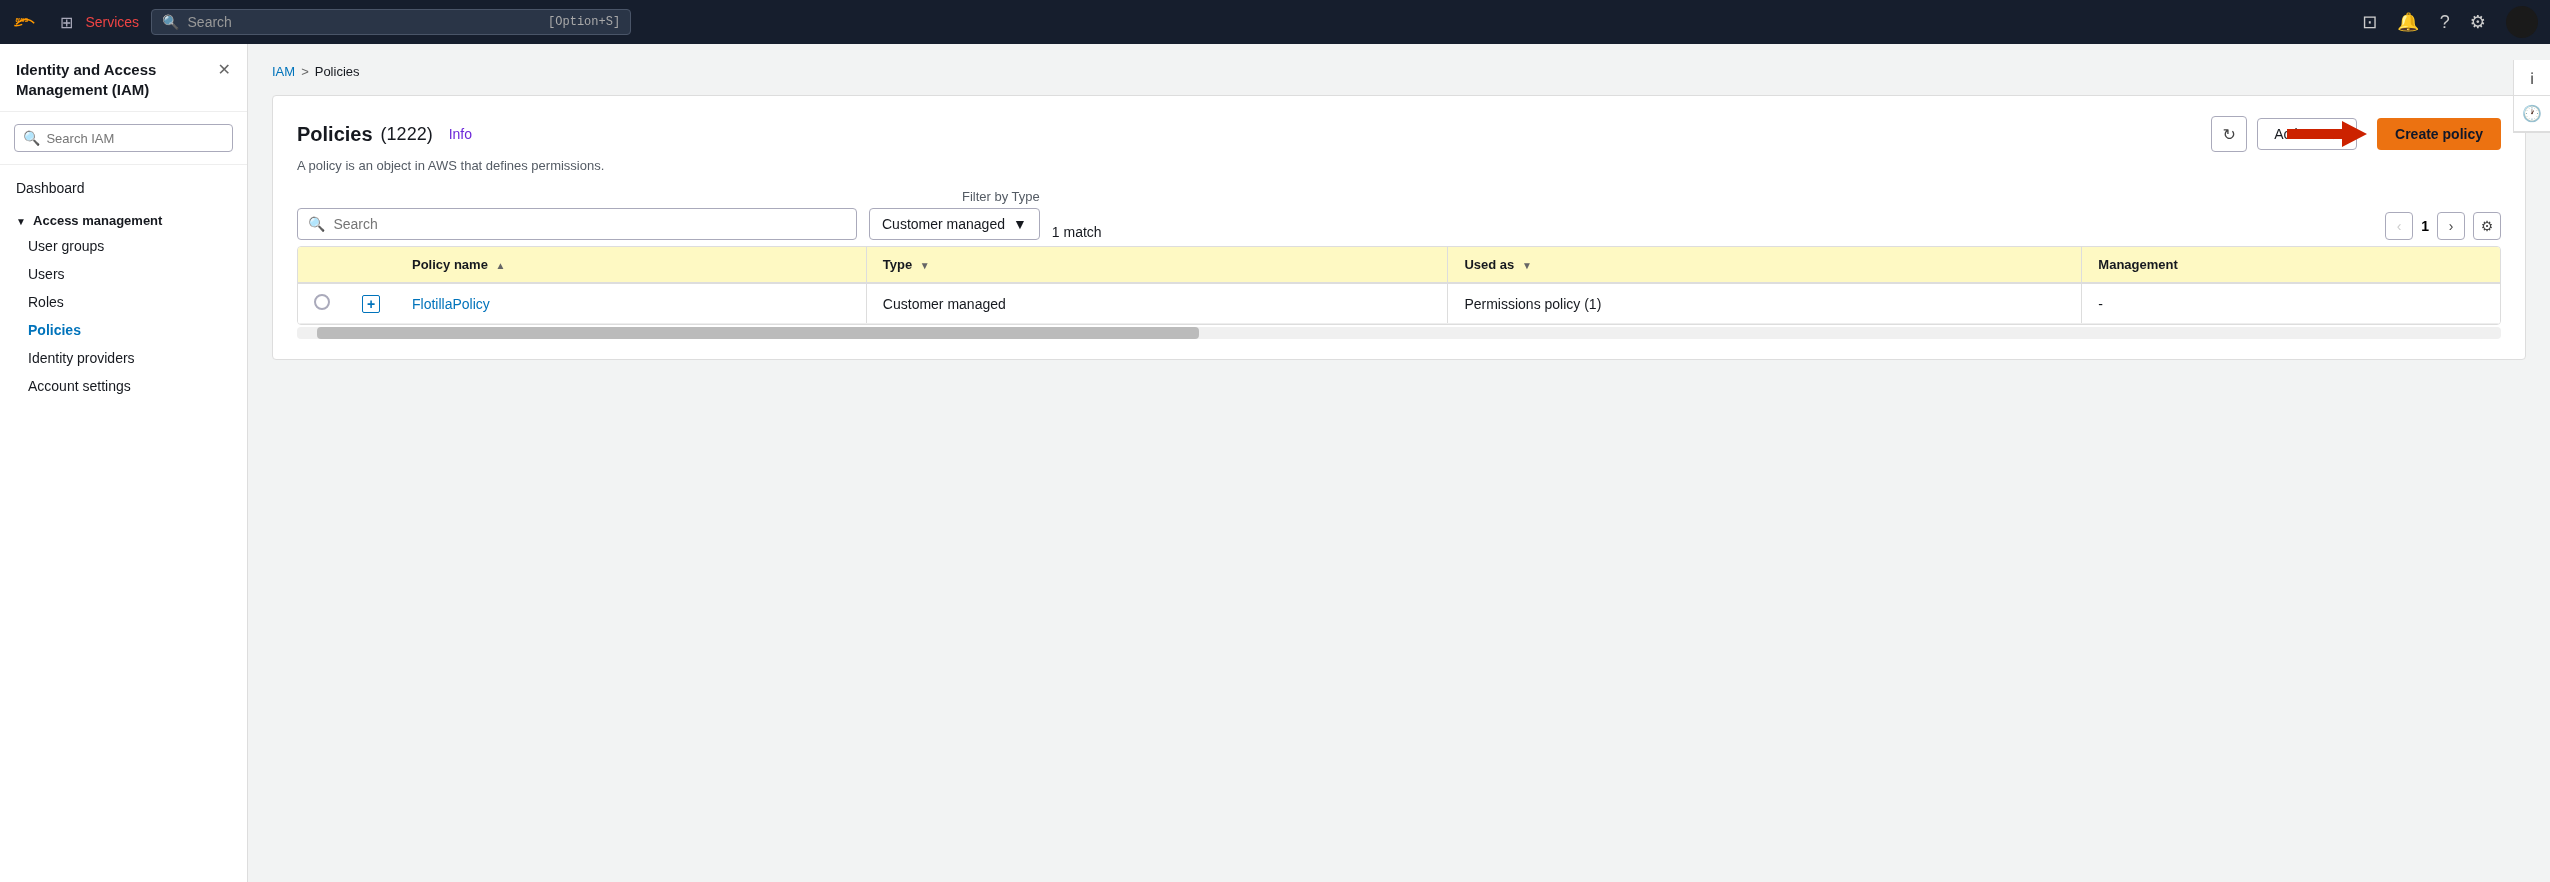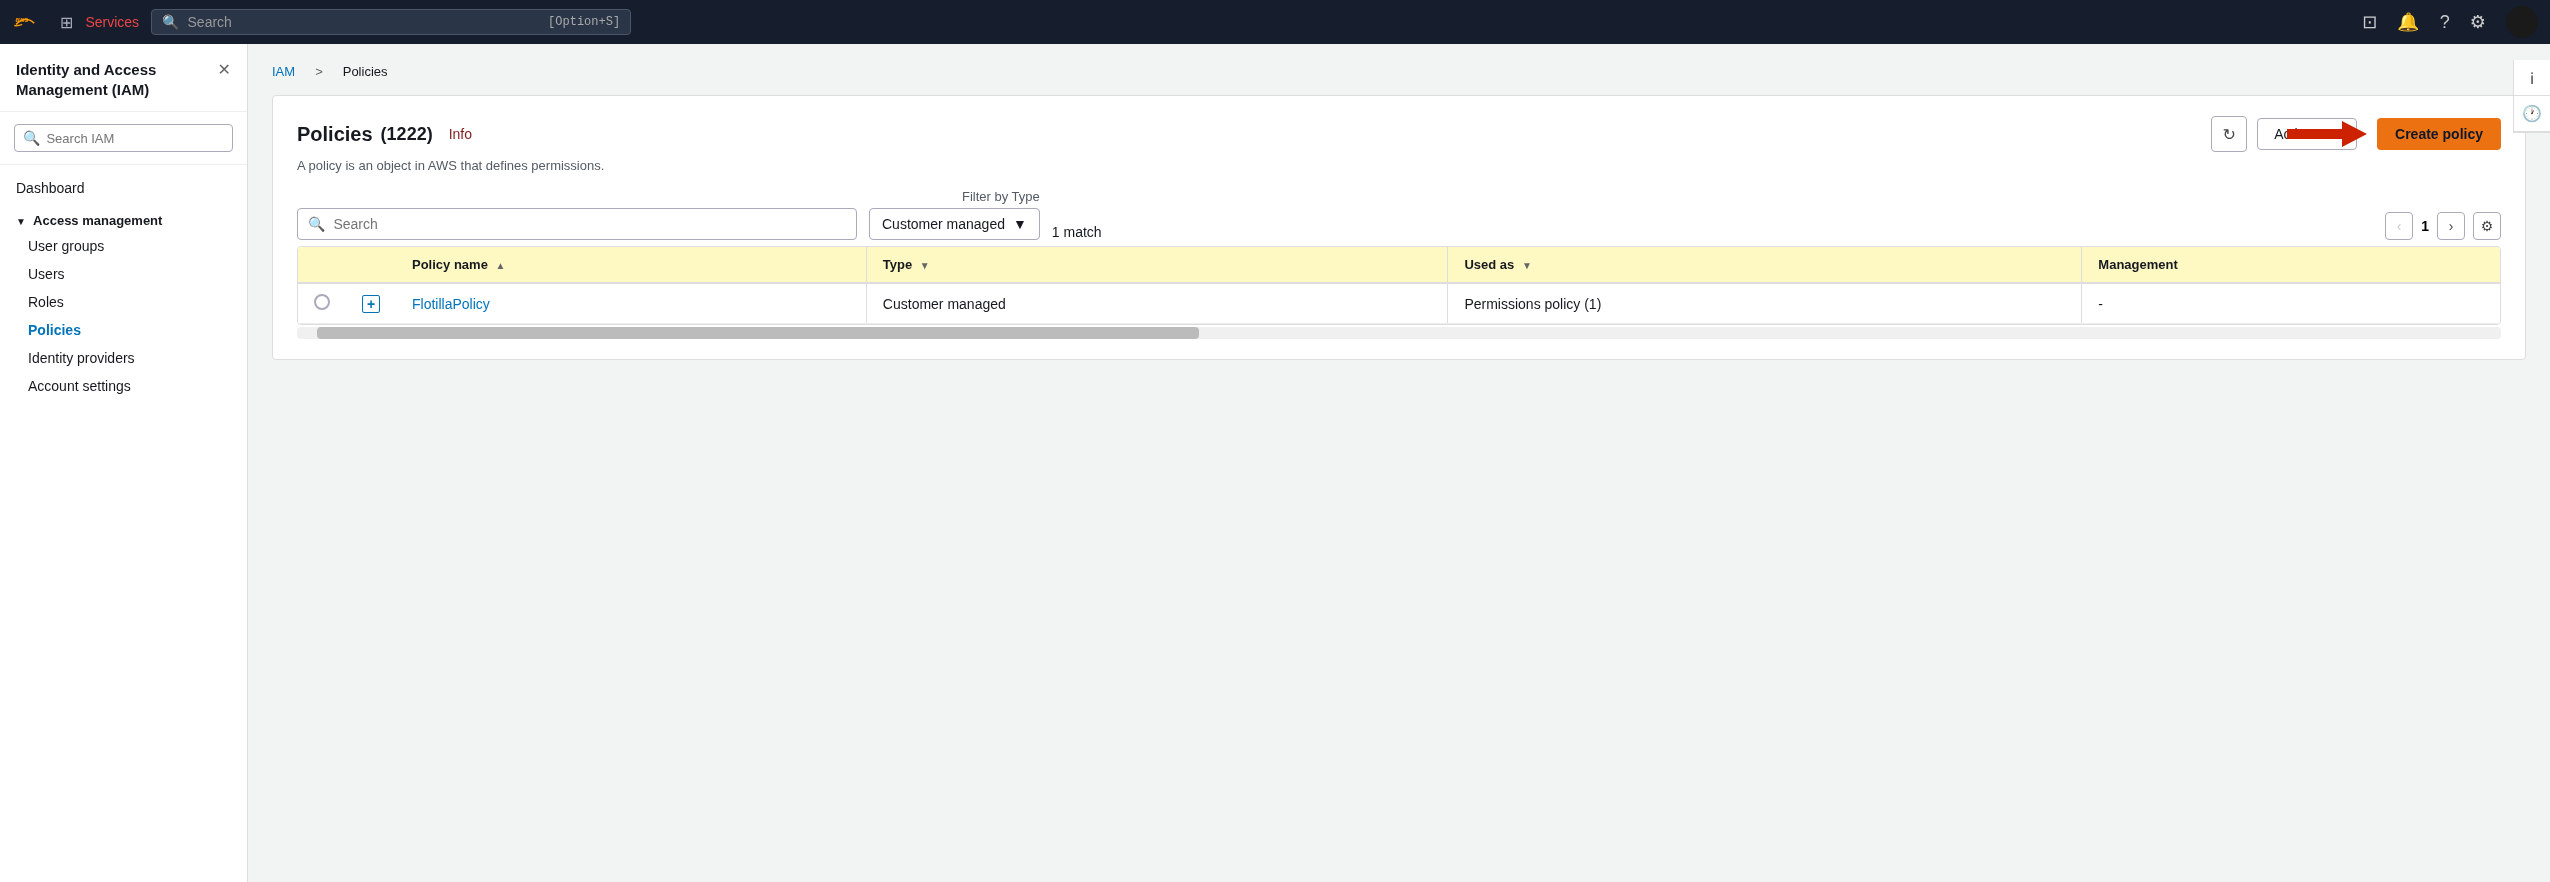--- a/index.html
+++ b/index.html
@@ -59,31 +59,31 @@
     .sidebar-section-header .triangle { font-size: 10px; margin-right: 4px; }
     .sidebar-sub-item {
       padding: 6px 16px 6px 28px; cursor: pointer; color: #16191f; font-size: 14px;
     }
     .sidebar-sub-item.active { color: #0073bb; font-weight: 700; }
 
     
     .main-content { flex: 1; overflow-y: auto; padding: 20px 24px; }
 
     
-    .breadcrumb { display: flex; align-items: center; gap: 20px; margin-bottom: 16px; font-size: 13px; }
+    .breadcrumb { display: flex; align-items: center; gap: 6px; margin-bottom: 16px; font-size: 13px; }
     .breadcrumb a { color: #0073bb; text-decoration: none; }
     .breadcrumb-sep { color: #666; }
     .breadcrumb-current { color: #16191f; }
 
     
     .panel { background: #fff; border: 1px solid #ddd; border-radius: 4px; padding: 20px 24px; }
     .panel-header { display: flex; align-items: center; justify-content: space-between; margin-bottom: 6px; }
     .panel-title { font-size: 20px; font-weight: 700; color: #16191f; }
-    .panel-count { font-size: 18px; font-weight: 700; color: #16191f; }
-    .panel-info-link { color: #7f1d1d; font-size: 14px; text-decoration: none; margin-left: 8px; }
+    .panel-count { font-size: 18px; font-weight: 400; color: #16191f; }
+    .panel-info-link { color: #6d28d9; font-size: 14px; text-decoration: none; margin-left: 8px; }
     .panel-actions { display: flex; align-items: center; gap: 10px; }
     .btn-refresh {
       width: 36px; height: 36px; border: 1px solid #aab; border-radius: 4px;
       background: #fff; cursor: pointer; display: flex; align-items: center; justify-content: center;
       font-size: 16px; color: #444;
     }
     .btn-actions {
       padding: 7px 16px; border: 1px solid #aab; border-radius: 4px;
       background: #fff; cursor: pointer; font-size: 14px; color: #16191f;
       display: flex; align-items: center; gap: 6px;

